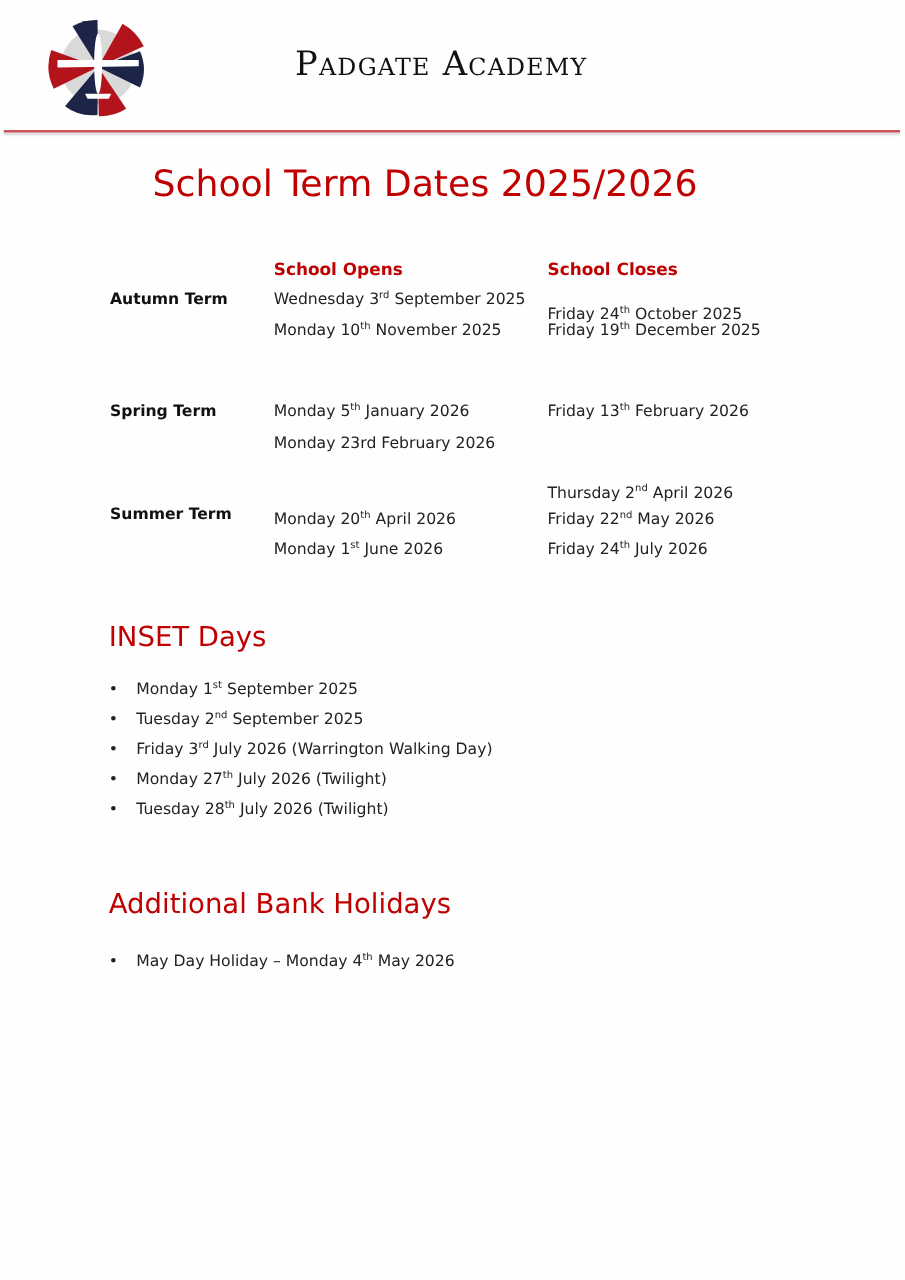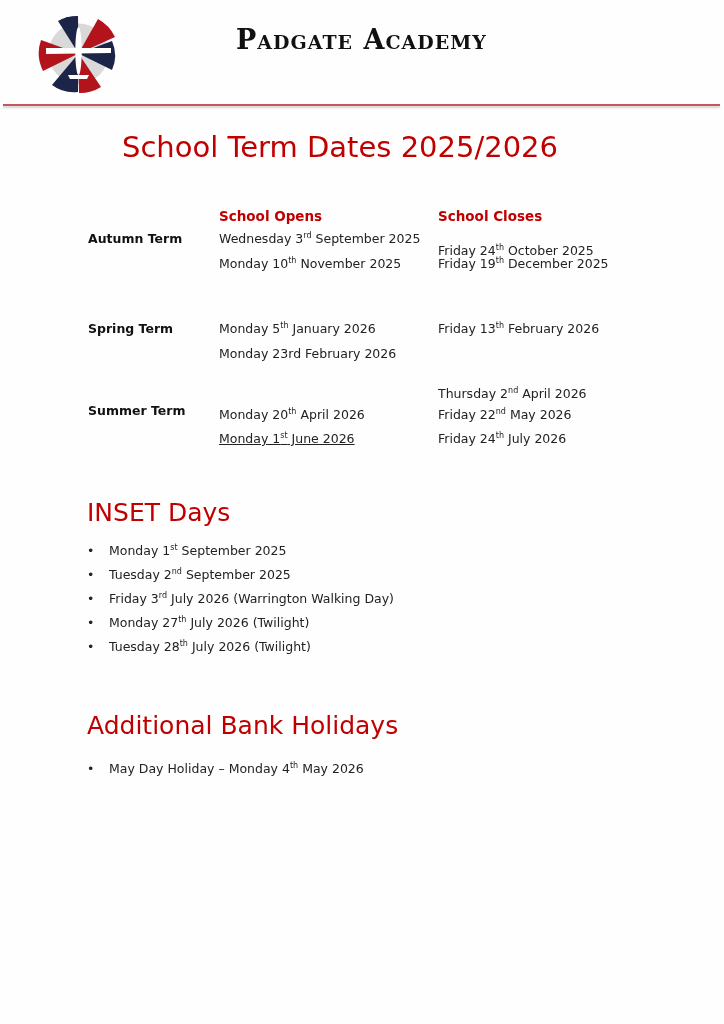--- a/index.html
+++ b/index.html
@@ -1,26 +1,26 @@
 <!DOCTYPE html>
 <html><head>
 <meta charset="utf-8">
 <style>
   html, body { margin:0; padding:0; background:#fefefe; }
   body { width:724px; height:1024px; position:relative; overflow:hidden; font-family:"DejaVu Sans", sans-serif; color:#222; }
   .logo { position:absolute; left:38px; top:13px; width:81px; height:81px; }
-  .school-name { position:absolute; left:236px; top:24px; font-family:"DejaVu Serif","Liberation Serif", serif; font-variant:small-caps; font-size:27px; letter-spacing:1px; color:#111; white-space:nowrap;font-weight:bold; }
+  .school-name { position:absolute; left:236px; top:36px; font-family:"DejaVu Serif","Liberation Serif", serif; font-variant:small-caps; font-size:27px; letter-spacing:1px; color:#111; white-space:nowrap; }
   .rule { position:absolute; left:3px; top:104px; width:717px; height:2px; background:#c9555a; box-shadow:0 2px 2px rgba(0,0,0,0.18); }
   .title { position:absolute; left:0; width:680px; top:130px; text-align:center; font-size:29px; color:#c00000; font-family:"DejaVu Sans", sans-serif; }
   .abs { position:absolute; white-space:nowrap; font-size:13px; }
   .col-head { font-weight:bold; color:#c00000; font-size:13.5px; }
   .term-label { font-weight:bold; color:#111; font-size:12.5px; }
   .date { color:#222; font-size:12.5px; }
   sup { font-size:8px; vertical-align:5px; line-height:0; }
-  .section-title { position:absolute; left:87px; font-size:25px; color:#c00000; white-space:nowrap; }
+  .section-title { position:absolute; left:87px; font-size:22px; color:#c00000; white-space:nowrap; }
   .bullet-list { position:absolute; left:87px; margin:0; padding:0; list-style:none; }
   .bullet-list li { height:24px; font-size:12.5px; color:#222; white-space:nowrap; position:relative; padding-left:22px; }
   .bullet-list li .dot { position:absolute; left:0; top:0; }
 </style>
 </head>
 <body>
 
 <svg class="logo" viewBox="0 0 81 81">
   <circle cx="40.5" cy="40.5" r="30" fill="#d9d9d9"></circle>
 
@@ -60,21 +60,21 @@
 
 <div class="abs term-label" style="left:88px; top:321px;">Spring Term</div>
 <div class="abs date" style="left:219px; top:321px;"><span>Monday 5</span><sup>th</sup><span> January 2026</span></div>
 <div class="abs date" style="left:438px; top:321px;"><span>Friday 13</span><sup>th</sup><span> February 2026</span></div>
 <div class="abs date" style="left:219px; top:346px;"><span>Monday 23rd February 2026</span><sup></sup><span></span></div>
 <div class="abs date" style="left:438px; top:346px;margin-top:40px;"><span>Thursday 2</span><sup>nd</sup><span> April 2026</span></div>
 
 <div class="abs term-label" style="left:88px; top:403px;">Summer Term</div>
 <div class="abs date" style="left:219px; top:407px;"><span>Monday 20</span><sup>th</sup><span> April 2026</span></div>
 <div class="abs date" style="left:438px; top:407px;"><span>Friday 22</span><sup>nd</sup><span> May 2026</span></div>
-<div class="abs date" style="left:219px; top:431px;text-decoration:underline;"><span>Monday 1</span><sup>st</sup><span> June 2026</span></div>
+<div class="abs date" style="left:219px; top:431px;"><span>Monday 1</span><sup>st</sup><span> June 2026</span></div>
 <div class="abs date" style="left:438px; top:431px;"><span>Friday 24</span><sup>th</sup><span> July 2026</span></div>
 
 <div class="section-title" style="top:498px;">INSET Days</div>
 <ul class="bullet-list" style="top:543px;">
   <li><span class="dot">•</span><span>Monday 1</span><sup>st</sup><span> September 2025</span></li>
   <li><span class="dot">•</span><span>Tuesday 2</span><sup>nd</sup><span> September 2025</span></li>
   <li><span class="dot">•</span><span>Friday 3</span><sup>rd</sup><span> July 2026 (Warrington Walking Day)</span></li>
   <li><span class="dot">•</span><span>Monday 27</span><sup>th</sup><span> July 2026 (Twilight)</span></li>
   <li><span class="dot">•</span><span>Tuesday 28</span><sup>th</sup><span> July 2026 (Twilight)</span></li>
 </ul>

